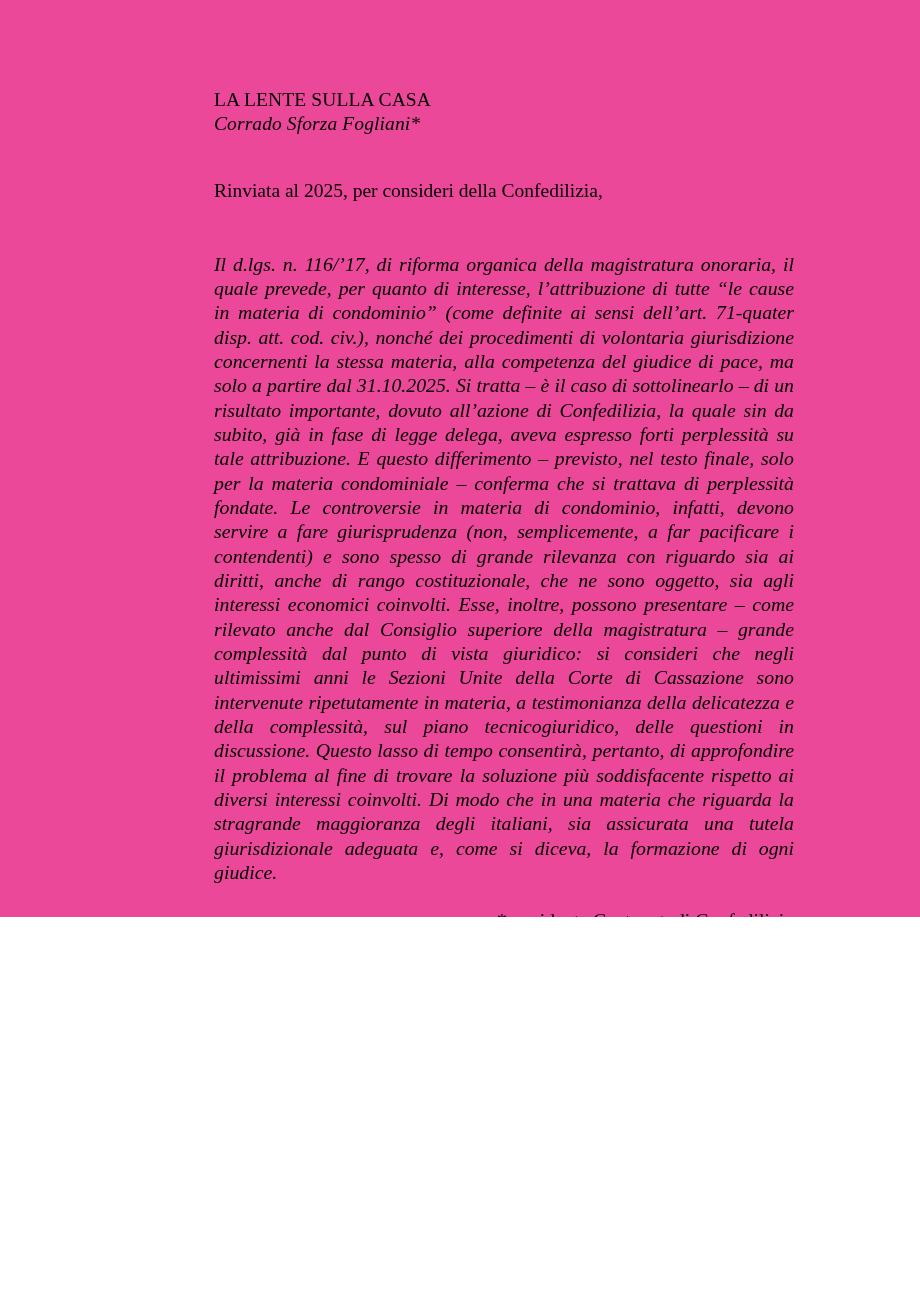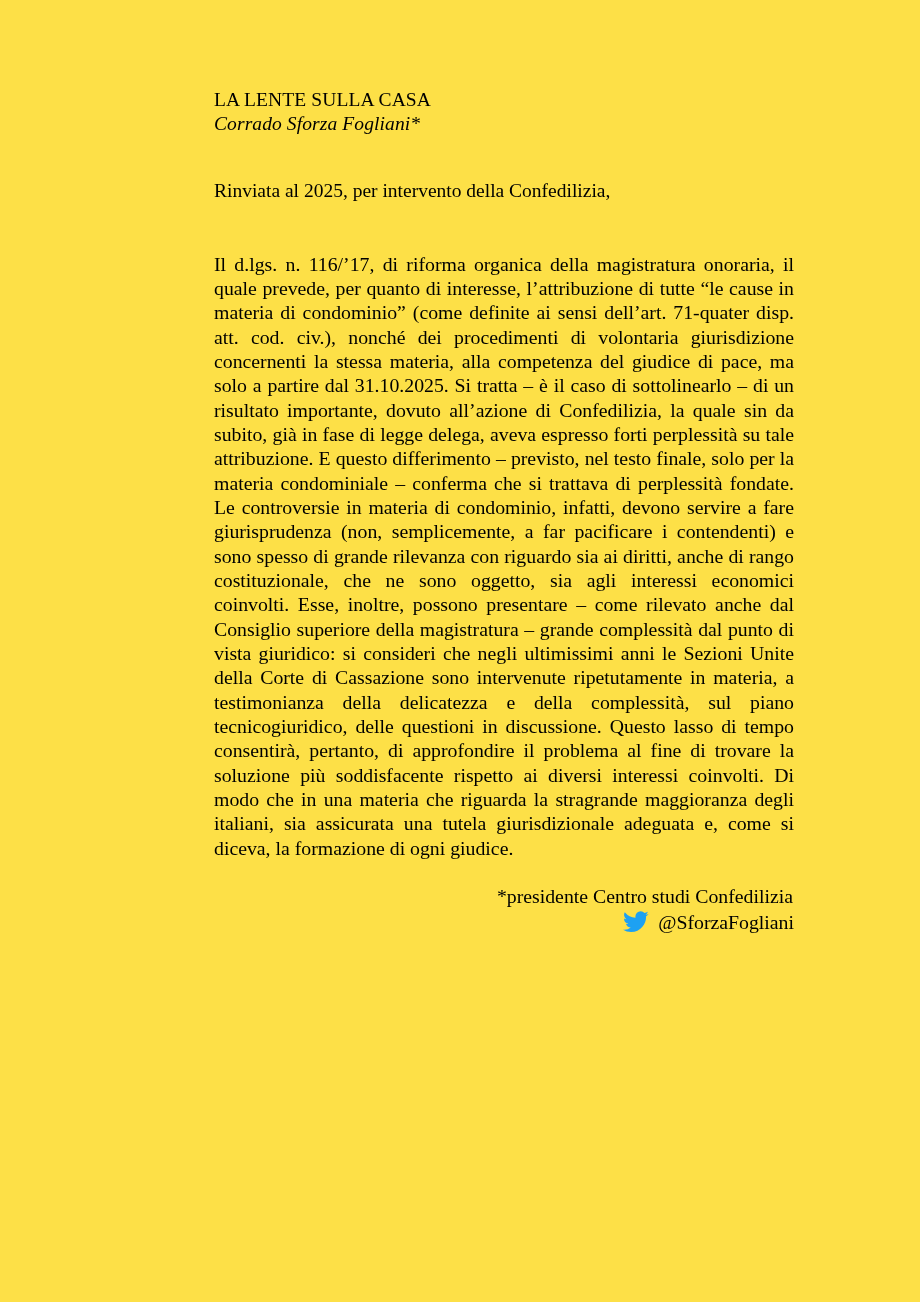--- a/index.html
+++ b/index.html
@@ -8,22 +8,22 @@
     background: #ffffff;
   }
   body {
     font-family: "Liberation Serif", serif;
     color: #000000;
     -webkit-font-smoothing: antialiased;
   }
   .page {
     position: relative;
     width: 920px;
-    height: 1302px;
-    background: #fde047;
+    height: 917px;
+    background: #ec4899;
     overflow: hidden;
   }
   .content {
     position: absolute;
     left: 214px;
     top: 88px;
     width: 580px;
   }
   .masthead {
     font-size: 19.5px;
@@ -45,20 +45,21 @@
   .deck-line {
     white-space: pre;
   }
   .body-copy {
     margin-top: 48px;
     font-size: 19.8px;
     line-height: 24.35px;
     text-align: justify;
     text-justify: inter-word;
     hyphens: none;
+    font-style: italic;
   }
   .signature {
     margin-top: 24px;
     font-size: 19.8px;
     line-height: 25px;
     text-align: right;
   }
   .signature-role {
     display: block;
     white-space: pre;
@@ -93,21 +94,21 @@
 
 <div class="page">
   <div class="content">
 
     <div class="masthead">
       <div class="masthead-title">LA LENTE SULLA CASA</div>
       <div class="masthead-author">Corrado Sforza Fogliani*</div>
     </div>
 
     <div class="deck">
-      <div class="deck-line">Rinviata al 2025, per intervento della Confedilizia,</div>
+      <div class="deck-line">Rinviata al 2025, per consideri della Confedilizia,</div>
     </div>
 
     <p class="body-copy">Il d.lgs. n. 116/’17, di riforma organica della magistratura onoraria, il quale prevede, per quanto di interesse, l’attribuzione di tutte “le cause in materia di condominio” (come definite ai sensi dell’art. 71-quater disp. att. cod. civ.), nonché dei procedimenti di volontaria giurisdizione concernenti la stessa materia, alla competenza del giudice di pace, ma solo a partire dal 31.10.2025. Si tratta – è il caso di sottolinearlo – di un risultato importante, dovuto all’azione di Confedilizia, la quale sin da subito, già in fase di legge delega, aveva espresso forti perplessità su tale attribuzione. E questo differimento – previsto, nel testo finale, solo per la materia condominiale – conferma che si trattava di perplessità fondate. Le controversie in materia di condominio, infatti, devono servire a fare giurisprudenza (non, semplicemente, a far pacificare i contendenti) e sono spesso di grande rilevanza con riguardo sia ai diritti, anche di rango costituzionale, che ne sono oggetto, sia agli interessi economici coinvolti. Esse, inoltre, possono presentare – come rilevato anche dal Consiglio superiore della magistratura – grande complessità dal punto di vista giuridico: si consideri che negli ultimissimi anni le Sezioni Unite della Corte di Cassazione sono intervenute ripetutamente in materia, a testimonianza della delicatezza e della complessità, sul piano tecnicogiuridico, delle questioni in discussione. Questo lasso di tempo consentirà, pertanto, di approfondire il problema al fine di trovare la soluzione più soddisfacente rispetto ai diversi interessi coinvolti. Di modo che in una materia che riguarda la stragrande maggioranza degli italiani, sia assicurata una tutela giurisdizionale adeguata e, come si diceva, la formazione di ogni giudice.</p>
 
     <div class="signature">
       <span class="signature-role">*presidente Centro studi Confedilizia</span>
       <div class="signature-handle">
         <span class="twitter-icon">
           <svg viewBox="0 0 24 20" xmlns="http://www.w3.org/2000/svg" aria-hidden="true">
             <path fill="#1DA1F2" d="M23.6 2.5c-.87.39-1.8.65-2.78.77a4.9 4.9 0 0 0 2.13-2.7 9.8 9.8 0 0 1-3.1 1.19A4.86 4.86 0 0 0 16.3 0a4.87 4.87 0 0 0-4.86 4.87c0 .38.04.75.12 1.1A13.8 13.8 0 0 1 1.65.9 4.87 4.87 0 0 0 3.16 7.4a4.83 4.83 0 0 1-2.2-.61v.06a4.87 4.87 0 0 0 3.9 4.77 4.83 4.83 0 0 1-2.19.09 4.87 4.87 0 0 0 4.54 3.38A9.74 9.74 0 0 1 0 17.1a13.76 13.76 0 0 0 7.45 2.18c8.95 0 13.85-7.42 13.85-13.85l-.01-.63A9.86 9.86 0 0 0 23.6 2.5z"></path>

